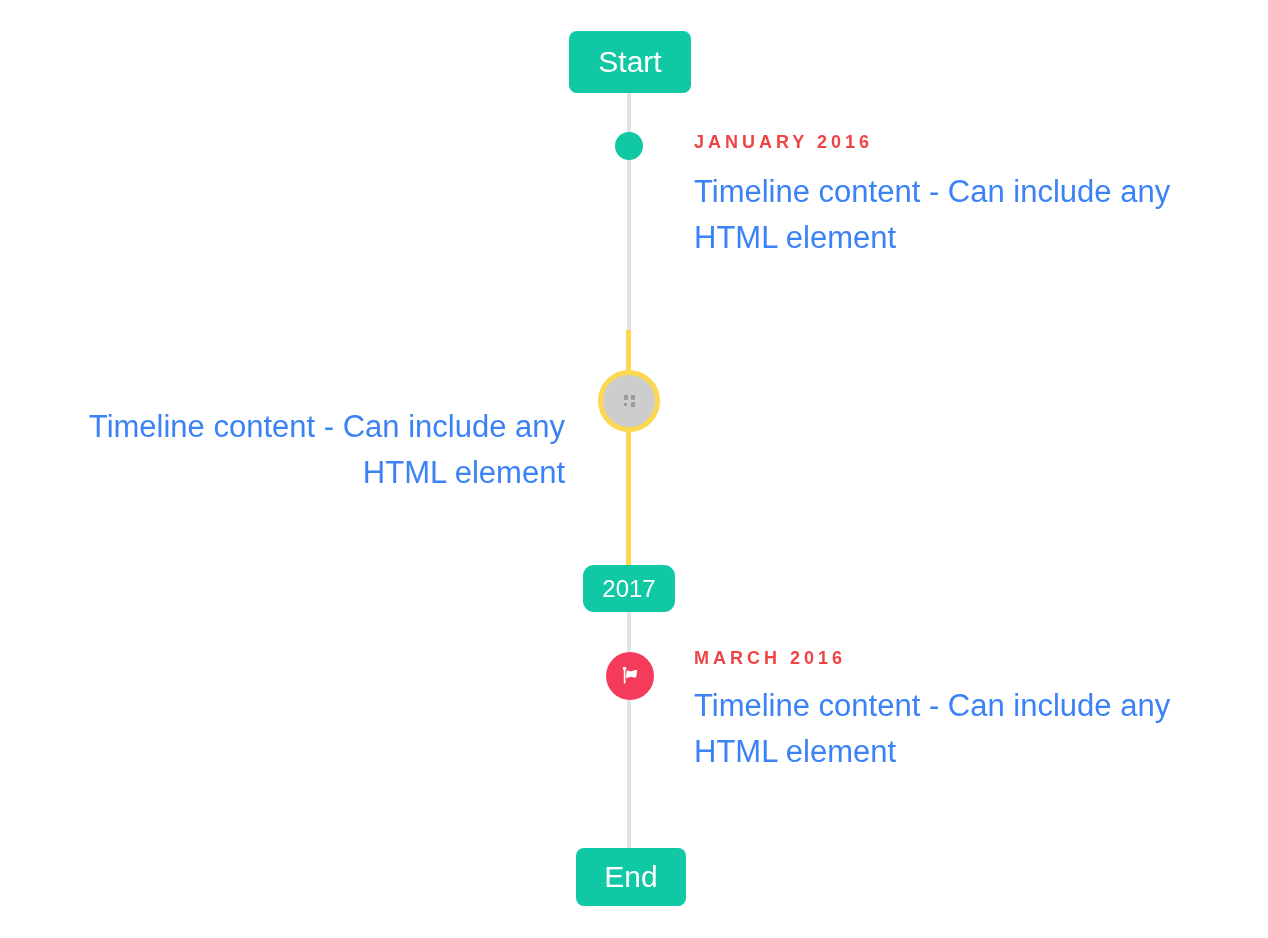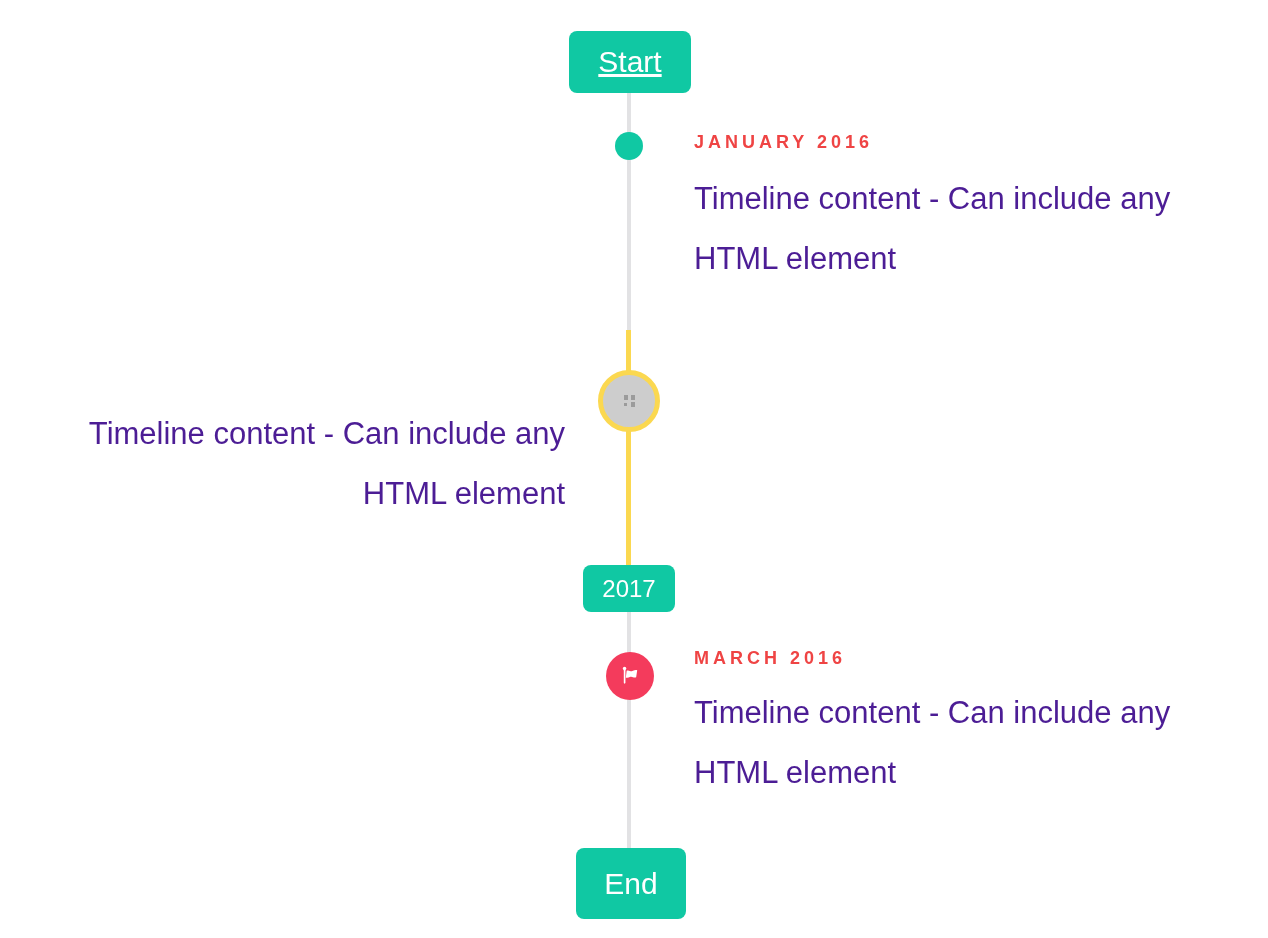--- a/index.html
+++ b/index.html
@@ -40,23 +40,23 @@
     border: none;
     border-radius: 8px;
     background: #10c8a3;
     color: #ffffff;
     text-align: center;
     cursor: pointer;
     z-index: 4;
     padding: 0;
     font-family: "Liberation Sans", sans-serif;
   }
-  .btn-start { left: 569px; top: 31px;  width: 122px; height: 62px; font-size: 30px; text-decoration: underline; }
-  .btn-end   { left: 576px; top: 848px; width: 110px; height: 71px; font-size: 30px; }
-  .badge     { left: 583px; top: 565px; width: 92px;  height: 47px; font-size: 24px; }
+  .btn-start { left: 569px; top: 31px;  width: 122px; height: 62px; font-size: 30px; }
+  .btn-end   { left: 576px; top: 848px; width: 110px; height: 58px; font-size: 30px; }
+  .badge     { left: 583px; top: 565px; width: 92px;  height: 47px; font-size: 24px; border-radius: 11px; }
   
   .marker-dot {
     position: absolute;
     left: 615px; top: 132px;
     width: 28px; height: 28px;
     border-radius: 50%;
     background: #10c8a3;
     z-index: 3;
   }
   .marker-img {
@@ -92,22 +92,22 @@
     letter-spacing: 4px;
     line-height: 22px;
     color: #ef4444;
     white-space: nowrap;
     z-index: 2;
   }
   .item-content {
     position: absolute;
     width: 532px;
     font-size: 31px;
-    line-height: 60px;
-    color: #4c1d95;
+    line-height: 46px;
+    color: #3b82f6;
     z-index: 2;
   }
   .t-jan { left: 694px; top: 131px; }
   .c-jan { left: 694px; top: 169px; text-align: left; }
   .t-feb { left: 33px;  top: 366px; width: 532px; text-align: right; }
   .c-feb { left: 33px;  top: 404px; text-align: right; }
   .t-mar { left: 694px; top: 647px; }
   .c-mar { left: 694px; top: 683px; text-align: left; }
 </style>
 </head>

